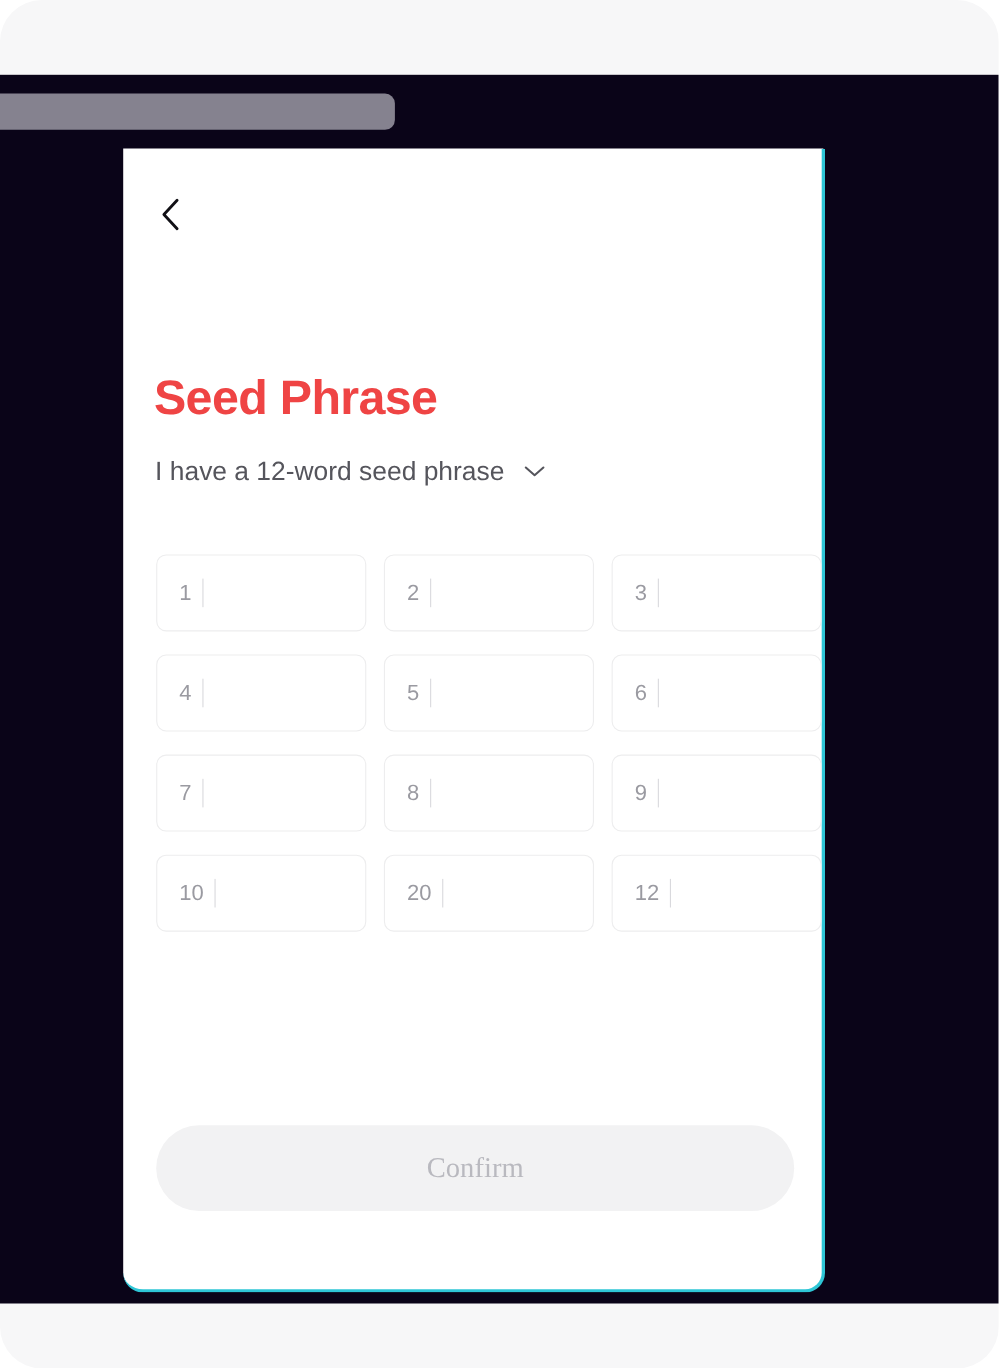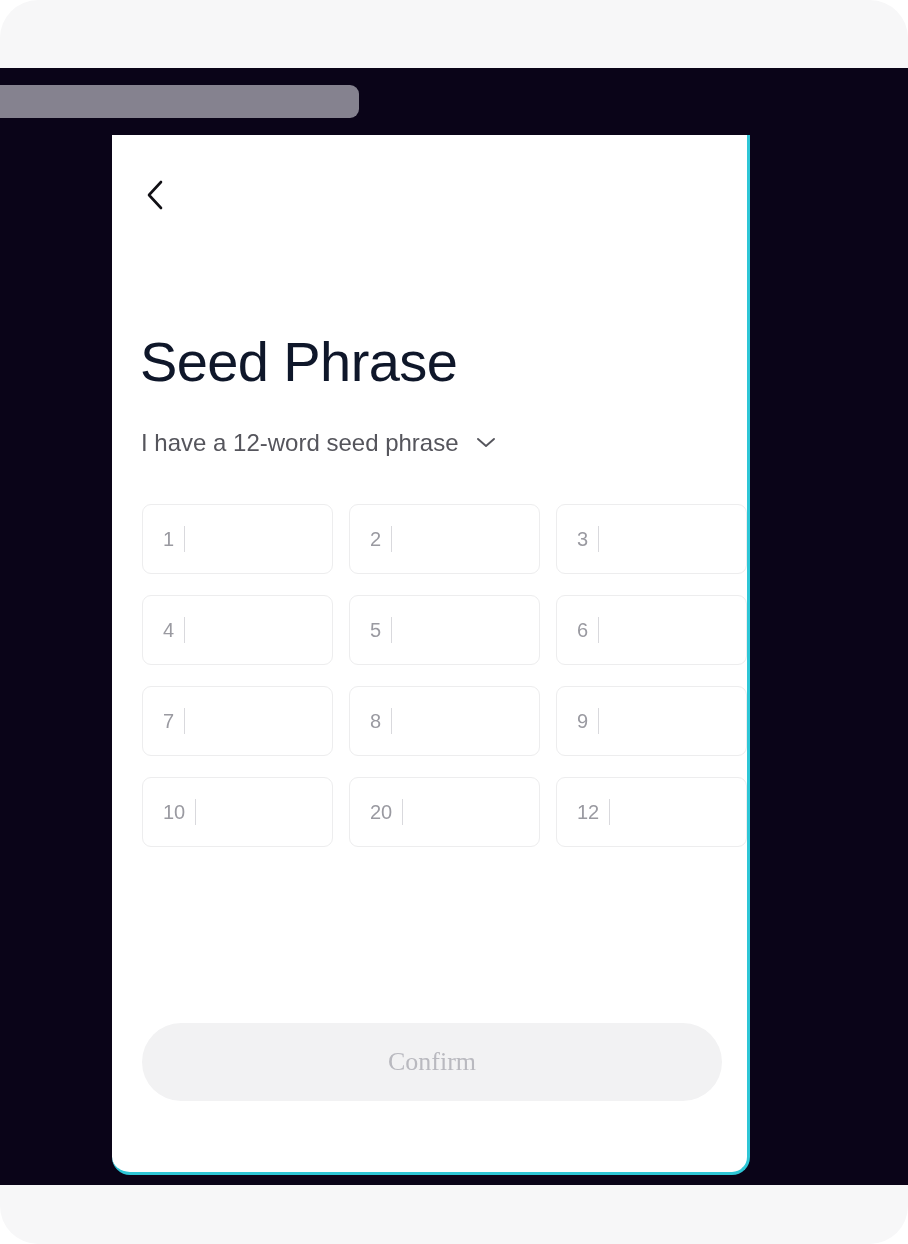--- a/index.html
+++ b/index.html
@@ -84,32 +84,32 @@
     border: 0;
     cursor: pointer;
   }
   .back-btn svg { display: block; }
 
   
   .page-title {
     position: absolute;
     left: 28px;
     top: 199px;
-    font-size: 56px;
+    font-size: 44px;
     line-height: 56px;
-    font-weight: normal;
+    font-weight: bold;
     letter-spacing: -0.6px;
-    color: #0f172a;
+    color: #ef4444;
     white-space: nowrap;
   }
 
   .phrase-select {
     position: absolute;
     left: 29px;
-    top: 293px;
+    top: 279px;
     display: flex;
     align-items: center;
     gap: 16px;
     background: none;
     border: 0;
     cursor: pointer;
   }
   .phrase-select .label {
     font-size: 24px;
     line-height: 30px;

